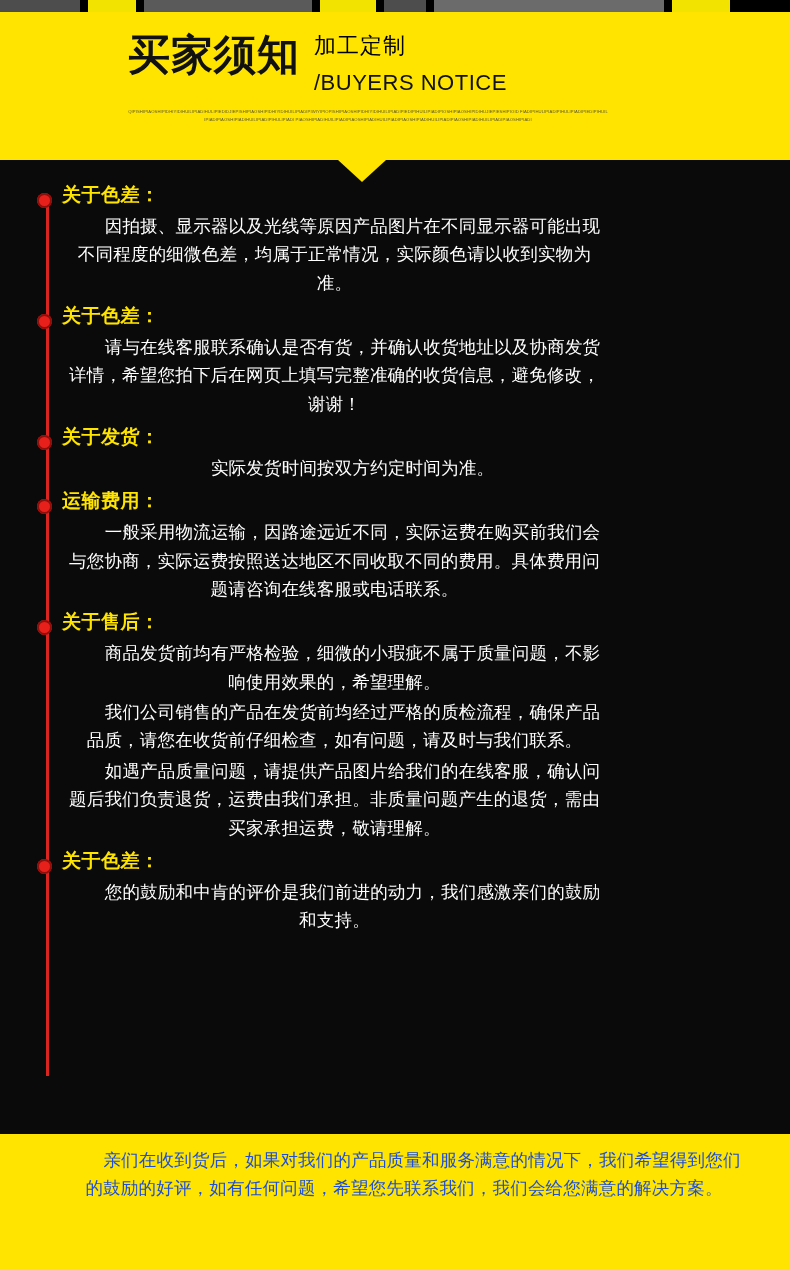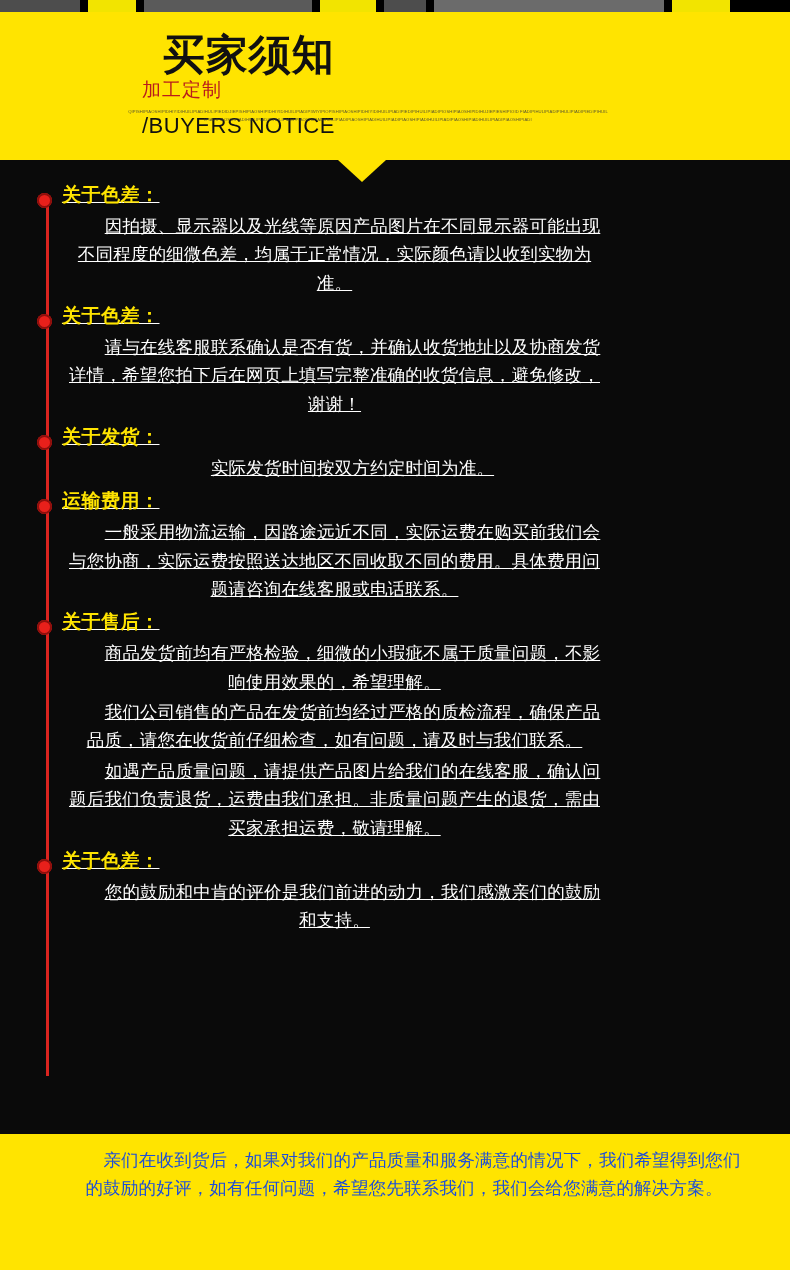--- a/index.html
+++ b/index.html
@@ -43,40 +43,38 @@
     width: 790px;
     height: 148px;
     background: #ffe400;
     overflow: hidden;
   }
   .header-inner {
     position: absolute;
     left: 128px;
     top: 22px;
     display: flex;
-    align-items: flex-end;
-    flex-direction: column;
   }
   .title-cn {
     font-family: "DejaVu Sans", sans-serif;
     font-weight: bold;
     font-size: 42px;
     color: #111;
     letter-spacing: 1px;
     line-height: 1;
     padding-bottom: 4px;
   }
   .title-right {
     margin-left: 14px;
     line-height: 1.05;
   }
   .title-sub-cn {
     font-family: "DejaVu Sans", sans-serif;
-    font-size: 19px;
-    color: #b91c1c;
+    font-size: 22px;
+    color: #000000;
     letter-spacing: 1px;
   }
   .title-sub-en {
     font-family: "Liberation Sans", sans-serif;
     font-size: 22px;
     color: #111;
     letter-spacing: 0.5px;
     margin-top: 14px;
   }
   .micro-text {
@@ -106,21 +104,20 @@
     border-top: 22px solid #ffe400;
   }
 
   
   .body-area {
     position: absolute;
     top: 176px;
     left: 0;
     width: 649px;
     color: #fff;
-    text-decoration: underline;
   }
   .track {
     position: absolute;
     left: 46px;
     top: 30px;
     width: 3px;
     height: 870px;
     background: #d9241f;
   }
   .content {

